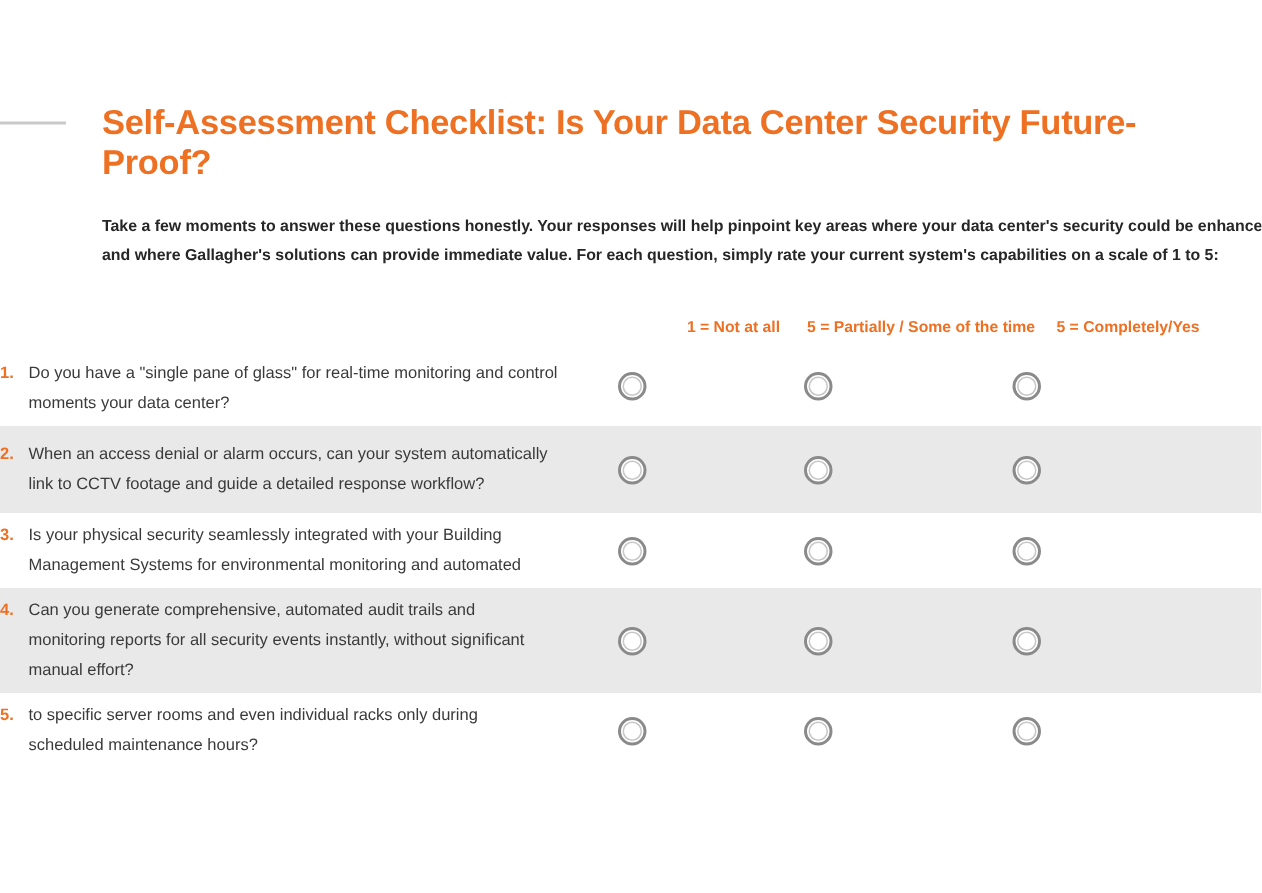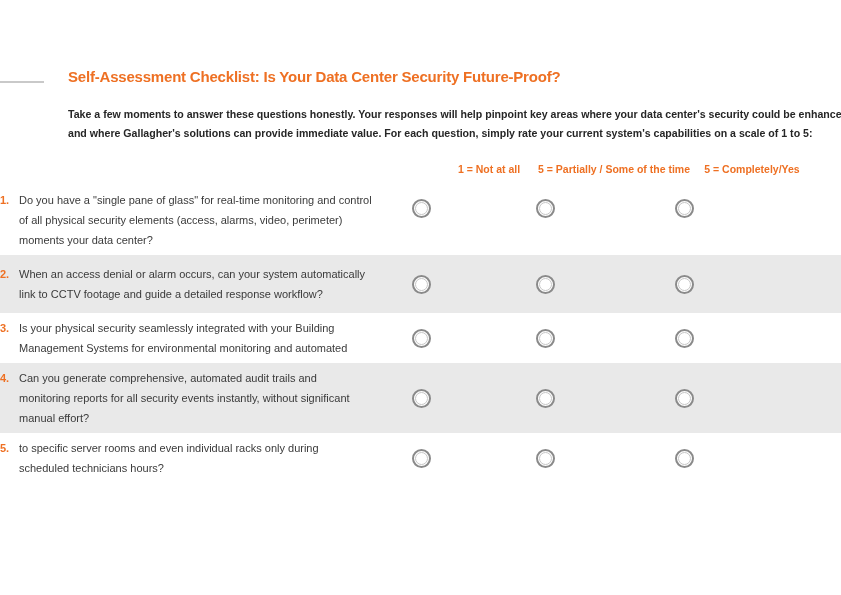--- a/index.html
+++ b/index.html
@@ -11,38 +11,38 @@
     overflow:hidden;
     position:relative;
   }
   .title-rule{
     position:absolute;top:81px;left:0;
     width:44px;height:2px;background:#c9c9c9;
   }
   .page{padding-top:68px;}
   .page-title{
     margin:0 25px 0 68px;
-    font-size:15px;font-weight:bold;
+    font-size:23px;font-weight:bold;
     color:#ee7023;
     letter-spacing:-0.2px;
   }
   .intro{
     margin:20px 25px 0 68px;
     font-size:10.6px;font-weight:bold;
     color:#262626;
     line-height:19px;
   }
   .intro div{white-space:nowrap;}
   .grid-row{
     display:grid;
     grid-template-columns:372px 98px 150px 128px;
     padding-left:68px;
     box-sizing:border-box;
   }
-  .scale-header{margin-top:20px;}
+  .scale-header{margin-top:32px;}
   .scale-label{
     text-align:center;
     font-size:10.5px;font-weight:bold;
     color:#ee7023;
     white-space:nowrap;
   }
   .questions{margin-top:10px;}
   .q-row{
     align-items:center;
     padding:5px 0;
@@ -99,21 +99,20 @@
     <div class="scale-label">5 = Completely/Yes</div>
   </div>
 
   <div class="questions">
 
     <div class="grid-row q-row first-row">
       <div class="q-cell">
         <div class="q-num">1.</div>
         <div class="q-text">
           <div>Do you have a "single pane of glass" for real-time monitoring and control</div>
-          <div>of all physical security elements (access, alarms, video, perimeter)</div>
           <div>moments your data center?</div>
         </div>
       </div>
       <div class="circle-cell">
           <div class="radio">
             <div class="radio-inner"></div>
           </div>
         </div>
       <div class="circle-cell">
           <div class="radio">
@@ -201,21 +200,21 @@
             <div class="radio-inner"></div>
           </div>
         </div>
     </div>
 
     <div class="grid-row q-row">
       <div class="q-cell">
         <div class="q-num">5.</div>
         <div class="q-text">
           <div>to specific server rooms and even individual racks only during</div>
-          <div>scheduled technicians hours?</div>
+          <div>scheduled maintenance hours?</div>
         </div>
       </div>
       <div class="circle-cell">
           <div class="radio">
             <div class="radio-inner"></div>
           </div>
         </div>
       <div class="circle-cell">
           <div class="radio">
             <div class="radio-inner"></div>

